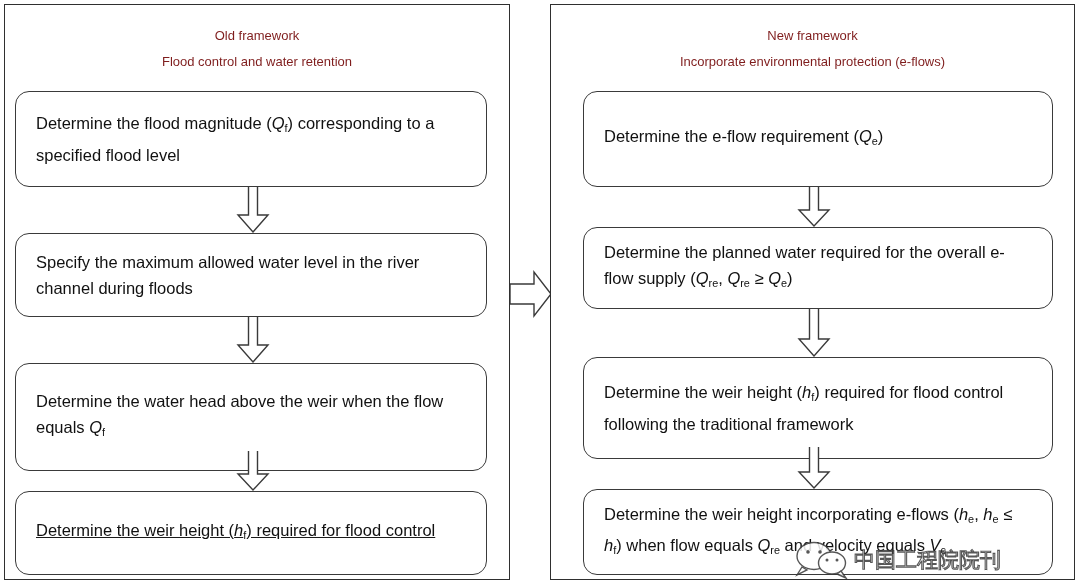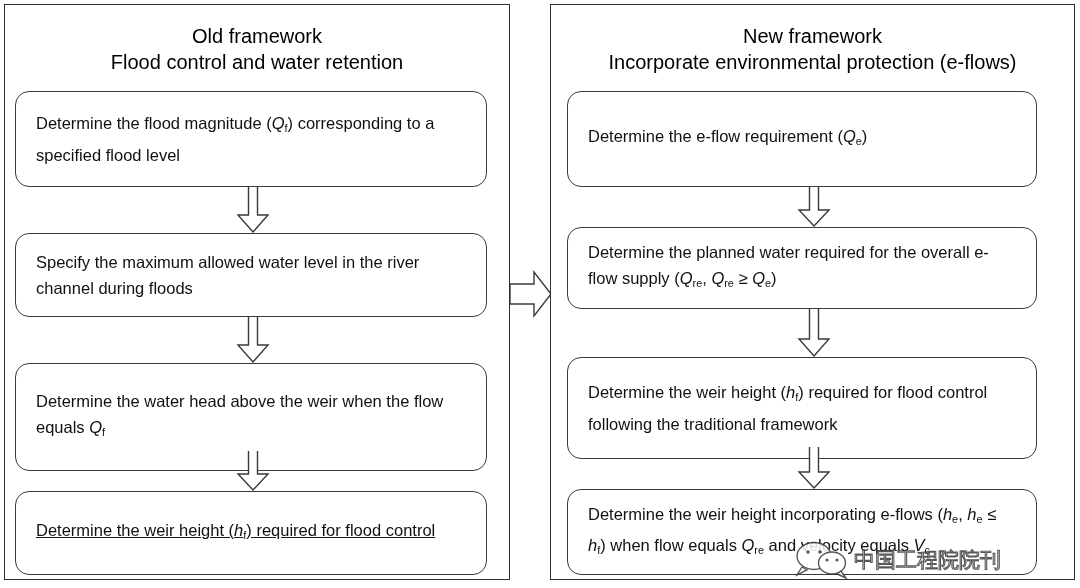--- a/index.html
+++ b/index.html
@@ -32,23 +32,23 @@
   }
   #panel-old  { left: 4px;   width: 506px; }
   #panel-new  { left: 550px; width: 525px; }
 
   .panel-title {
     position: absolute;
     left: 0;
     right: 0;
     top: 18px;
     text-align: center;
-    font-size: 20px;
+    font-size: 13px;
     line-height: 26px;
-    color: #000000;
+    color: #7f1d1d;
   }
   .panel-title .line2 { display: block; }
 
   
   .node {
     position: absolute;
     box-sizing: border-box;
     border: 1.5px solid #3a3a3a;
     border-radius: 14px;
     background: #ffffff;
@@ -71,21 +71,21 @@
   }
 
   
   #panel-old .node { left: 10px;  width: 472px; }
   #old-node-0 { top: 86px;  height: 96px; }
   #old-node-1 { top: 228px; height: 84px; }
   #old-node-2 { top: 358px; height: 108px; }
   #old-node-3 { top: 486px; height: 84px; text-decoration: underline; }
 
   
-  #panel-new .node { left: 16px; width: 470px; }
+  #panel-new .node { left: 32px; width: 470px; }
   #new-node-0 { top: 86px;  height: 96px; }
   #new-node-1 { top: 222px; height: 82px; }
   #new-node-2 { top: 352px; height: 102px; }
   #new-node-3 { top: 484px; height: 86px; }
 
   
   .arrow-down {
     position: absolute;
     width: 34px;
   }

